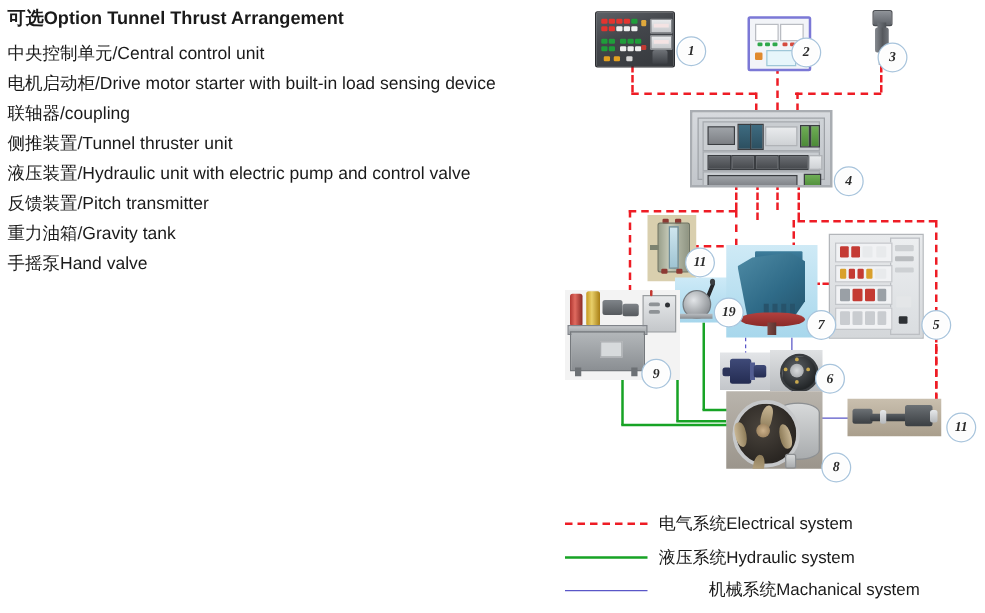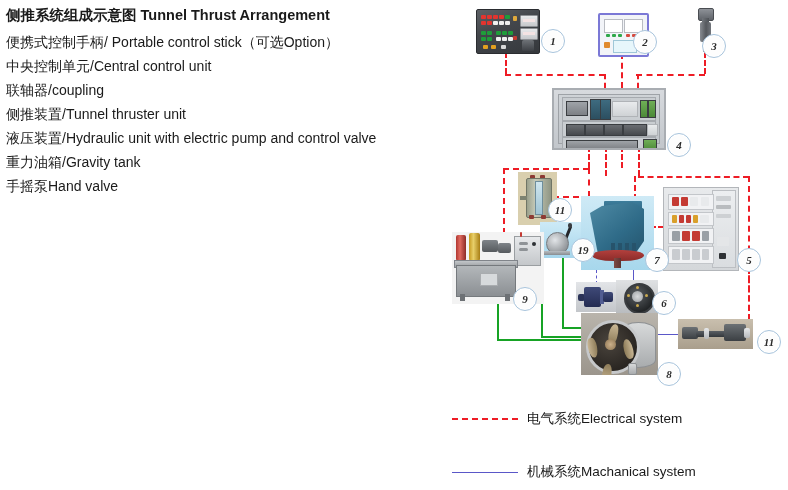--- a/index.html
+++ b/index.html
@@ -170,26 +170,27 @@
   .key-green{border-top:2px solid #17a325;}
   .key-blue{border-top:1.8px solid #5a57c8;}
   .key-text{font-size:13.5px;color:#1a1a1a;white-space:nowrap;}
 </style>
 </head>
 <body>
 
 <div id="root">
 
   <div class="legend-list">
-    <div class="list-title">侧推系统组成示意图 Tunnel Thrust Arrangement</div>
-    <div class="list-item">便携式控制手柄/ Portable control stick（可选Option）</div>
+    <div class="list-title">可选Option Tunnel Thrust Arrangement</div>
     <div class="list-item">中央控制单元/Central control unit</div>
+    <div class="list-item">电机启动柜/Drive motor starter with built-in load sensing device</div>
     <div class="list-item">联轴器/coupling</div>
     <div class="list-item">侧推装置/Tunnel thruster unit</div>
     <div class="list-item">液压装置/Hydraulic unit with electric pump and control valve</div>
+    <div class="list-item">反馈装置/Pitch transmitter</div>
     <div class="list-item">重力油箱/Gravity tank</div>
     <div class="list-item">手摇泵Hand valve</div>
   </div>
 
   <div class="wire v-dash" style="left:505px;top:52px;height:22px;"></div>
   <div class="wire h-dash" style="left:505px;top:74px;width:100px;"></div>
   <div class="wire v-dash" style="left:604px;top:74px;height:14px;"></div>
 
   <div class="wire v-dash" style="left:621px;top:53px;height:35px;"></div>
 
@@ -430,18 +431,22 @@
     <div class="u10-flg" style="left:26px;top:9px;width:5px;height:11px;"></div>
     <div class="u10-blk" style="left:46px;top:5px;width:22px;height:17px;"></div>
     <div class="u10-flg" style="left:66px;top:9px;width:6px;height:10px;"></div>
   </div>
   <div class="badge" style="left:757px;top:330px;">11</div>
 
   <div class="key" style="left:452px;top:410px;">
     <div class="key-line key-dash"></div>
     <div class="key-text">电气系统Electrical system</div>
   </div>
-  <div class="key" style="left:452px;top:463px;">
+  <div class="key" style="left:452px;top:437px;">
+    <div class="key-line key-green"></div>
+    <div class="key-text">液压系统Hydraulic system</div>
+  </div>
+  <div class="key" style="left:452px;top:463px;gap:40px;">
     <div class="key-line key-blue"></div>
     <div class="key-text">机械系统Machanical system</div>
   </div>
 
 </div>
 
 </body></html>

